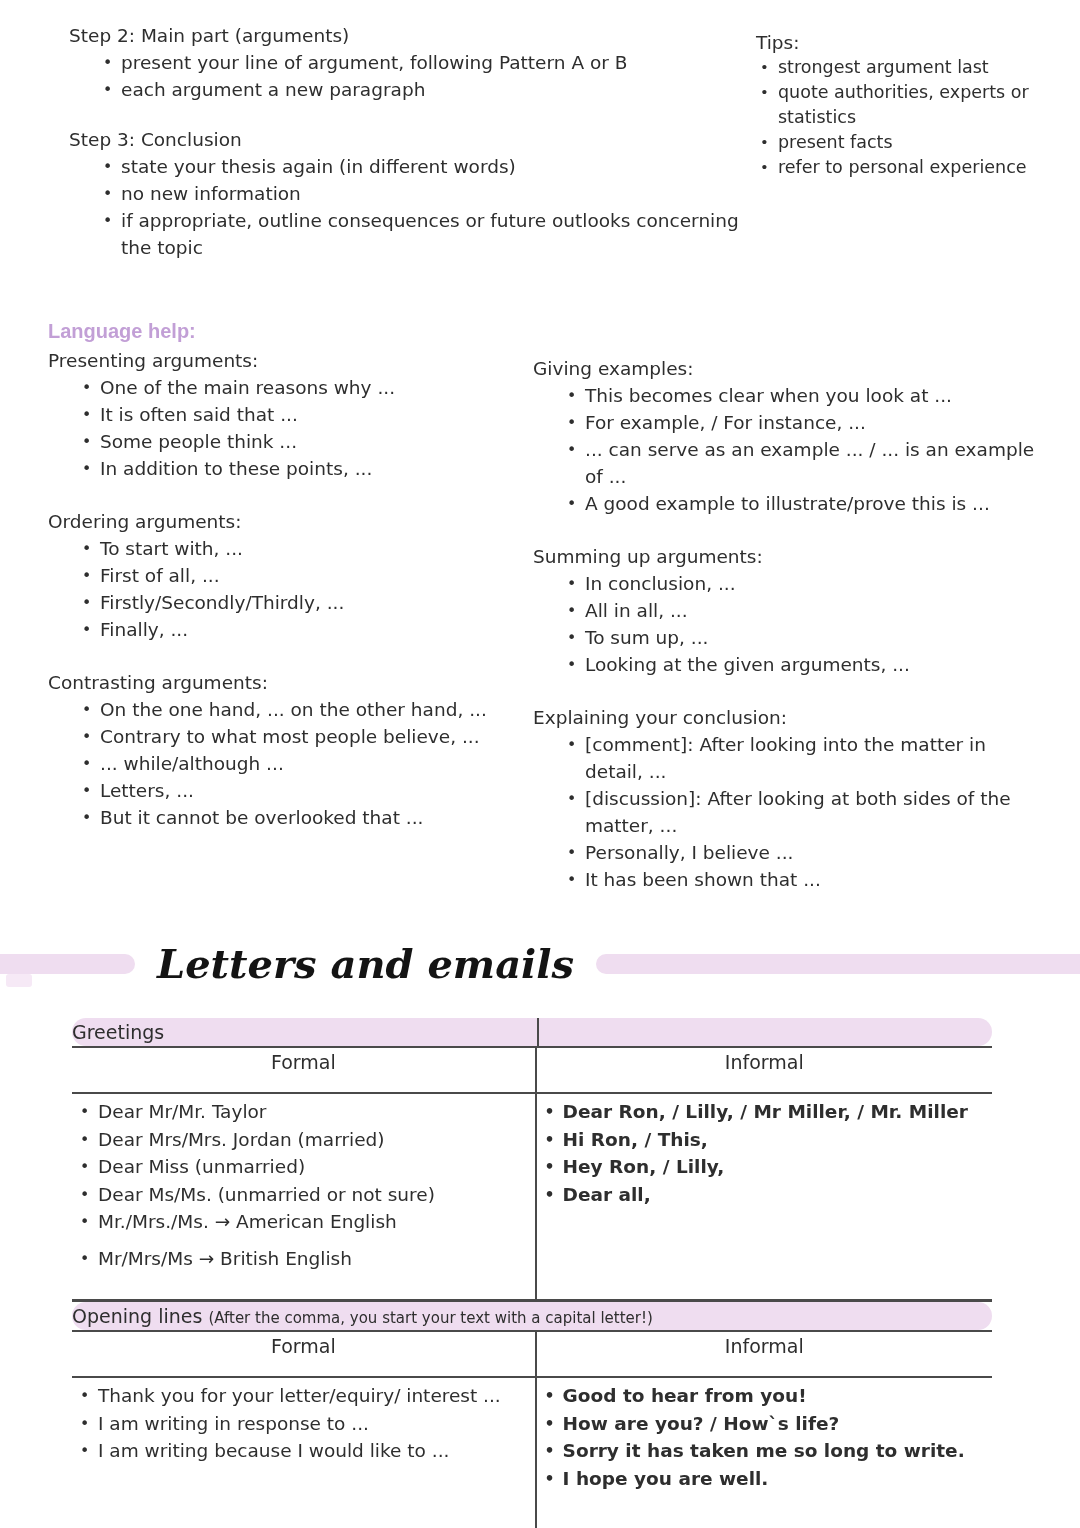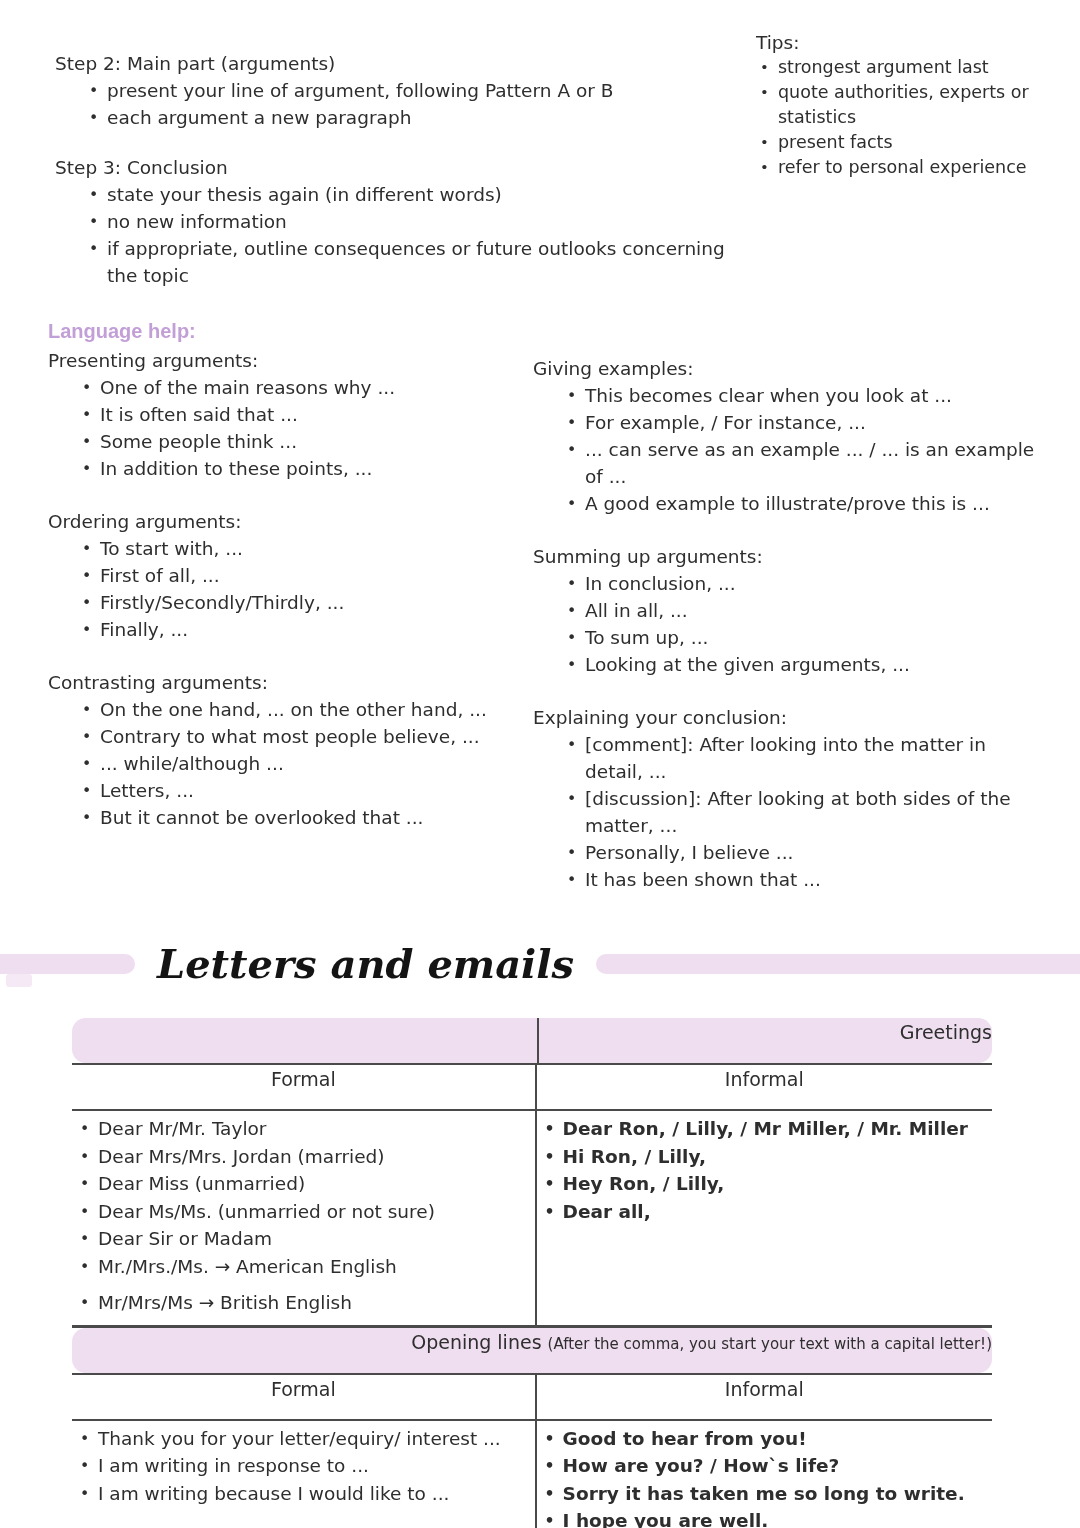--- a/index.html
+++ b/index.html
@@ -16,21 +16,21 @@
   
   ul.blist{list-style:none;margin:0;padding:0 0 0 30px;}
   ul.blist li{position:relative;padding-left:22px;}
   ul.blist li::before{
     content:"\2022";
     position:absolute;left:4px;top:0;
     font-size:0.85em;
   }
   h2,h3,h4{margin:0;font-weight:400;font-size:18.5px;}
   
-  .steps{position:absolute;left:55px;top:22px;width:680px;margin-top:28px;}
+  .steps{position:absolute;left:69px;top:22px;width:680px;}
   .step-group{margin-bottom:23px;}
   
   .tips{position:absolute;left:756px;top:30px;width:286px;font-size:17.5px;line-height:25px;}
   .tips ul.blist{padding-left:0;}
   
   .language-help{position:absolute;left:48px;top:318px;width:1000px;}
   .lh-heading{
     font-weight:700;font-size:20px;
     color:#c29fd6;
     margin:0 0 2px 0;
@@ -57,22 +57,22 @@
     font-size:40px;line-height:48px;
     color:#141414;
     padding:0 22px;
     white-space:nowrap;
   }
   .bar-right{flex:1;height:20px;background:#efddf0;border-radius:10px 0 0 10px;}
   
   .ltable{margin:28px 0 0 72px;width:920px;}
   .pill{
     position:relative;
-    height:45px;background:#efddf0;border-radius:14px;
-    text-align:right;line-height:28px;font-size:19px;
+    height:28px;background:#efddf0;border-radius:14px;
+    text-align:left;line-height:28px;font-size:19px;
   }
   .pill.with-divider::after{
     content:"";position:absolute;left:50.5%;top:0;bottom:-2px;
     width:2px;background:#4a4a4a;
   }
   .pill .sub{font-size:15px;}
   .rule{height:2px;background:#4a4a4a;}
   .rule-thick{height:3px;background:#4a4a4a;}
   .hdr-row{display:flex;height:44px;}
   .hdr-cell{
@@ -208,29 +208,28 @@
         <div class="hdr-cell right">Informal</div>
       </div>
       <div class="rule"></div>
       <div class="tbody">
         <div class="tcell left">
           <ul class="blist">
               <li>Dear Mr/Mr. Taylor</li>
               <li>Dear Mrs/Mrs. Jordan (married)</li>
               <li>Dear Miss (unmarried)</li>
               <li>Dear Ms/Ms. (unmarried or not sure)</li>
-              <li>Dear Sir or Madam</li>
               <li>Mr./Mrs./Ms. → American English</li>
               <li>Mr/Mrs/Ms → British English</li>
             </ul>
         </div>
         <div class="tcell right">
           <ul class="blist">
               <li>Dear Ron, / Lilly, / Mr Miller, / Mr. Miller</li>
-              <li>Hi Ron, / Lilly,</li>
+              <li>Hi Ron, / This,</li>
               <li>Hey Ron, / Lilly,</li>
               <li>Dear all,</li>
             </ul>
         </div>
       </div>
       <div class="rule-thick"></div>
     </div>
 
     <div class="ltable opening" style="margin-top:0;">
       <div class="pill">

